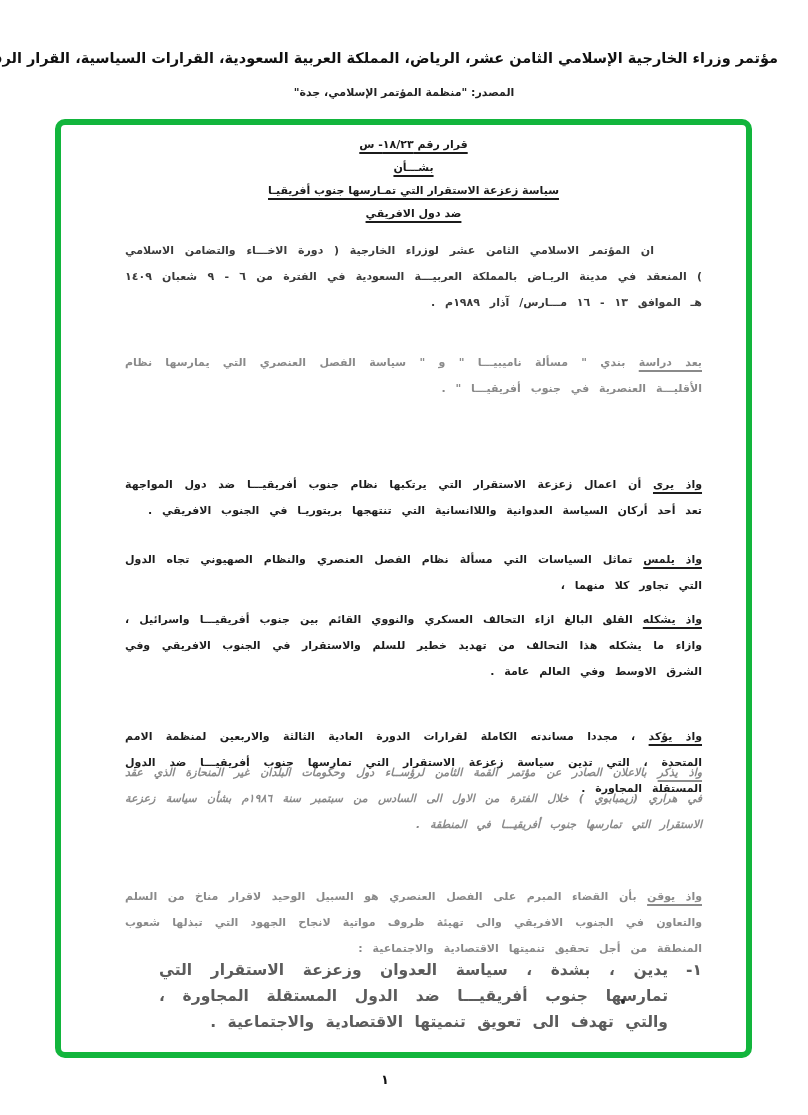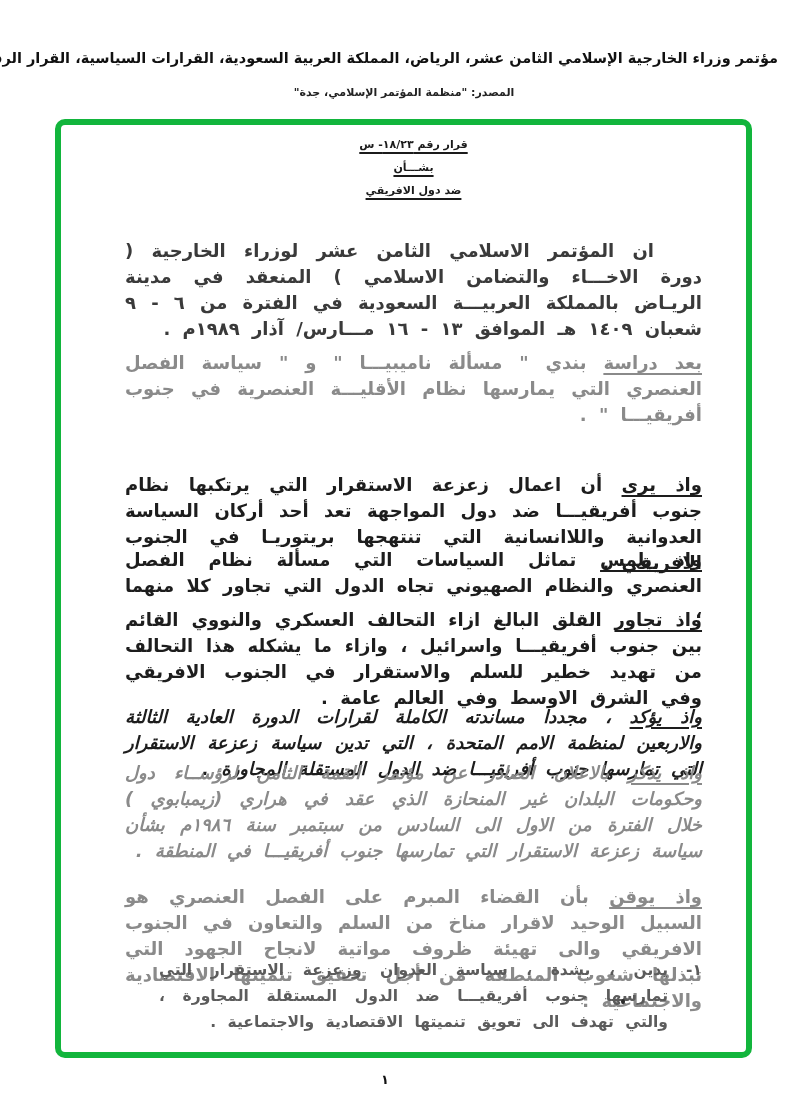--- a/index.html
+++ b/index.html
@@ -34,21 +34,21 @@
   }
   .title-line{
     font-size:11px;font-weight:700;line-height:23px;
     text-decoration:underline;text-underline-offset:4px;
     text-decoration-thickness:1.5px;
   }
   
   .para{
     position:absolute;left:125px;width:577px;margin:0;
     direction:rtl;text-align:justify;
-    font-size:18px;font-weight:700;line-height:26px;
+    font-size:11px;font-weight:700;line-height:26px;
     word-spacing:6px;color:#242424;
   }
   .para .lead{text-decoration:underline;text-underline-offset:4px;text-decoration-thickness:1.5px;}
   .indent{text-indent:48px;}
   .ink-dark{color:#1d1d1d;}
   .ink-med{color:#3a3a3a;}
   .ink-faint{color:#8a8a8a;filter:blur(.4px);}
   .ink-soft{color:#5c5c5c;filter:blur(.25px);}
   
   .op-item{
@@ -71,20 +71,21 @@
 <div class="page">
 
   <div class="hdr-line">مؤتمر وزراء الخارجية الإسلامي الثامن عشر، الرياض، المملكة العربية السعودية، القرارات السياسية، القرار الرقم ١٨/٢٣-س</div>
   <div class="src-line">المصدر:  "منظمة المؤتمر الإسلامي، جدة"</div>
 
   <div class="frame" style="border-color: rgb(18, 181, 60);"></div>
 
   <div class="title-block">
     <div class="title-line">قرار رقم ١٨/٢٣- س</div>
     <div class="title-line">بشـــأن</div>
+    <div class="title-line">سياسة زعزعة الاستقرار التي تمـارسها جنوب أفريقيـا</div>
     <div class="title-line">ضد دول الافريقي</div>
   </div>
 
   <p class="para ink-med indent" style="top:238px;">
     <span>ان المؤتمر الاسلامي الثامن عشر لوزراء الخارجية ( دورة الاخـــاء والتضامن الاسلامي ) المنعقد في مدينة الريـاض بالمملكة العربيـــة السعودية في الفترة من ٦ - ٩ شعبان ١٤٠٩ هـ الموافق ١٣ - ١٦ مـــارس/ آذار ١٩٨٩م .</span>
   </p>
 
   <p class="para ink-faint" style="top:350px;">
     <span class="lead">بعد دراسة</span><span> بندي " مسألة ناميبيـــا " و " سياسة الفصل العنصري التي يمارسها نظام الأقليـــة العنصرية في جنوب أفريقيـــا " .</span>
   </p>
@@ -92,24 +93,24 @@
 
   <p class="para ink-dark" style="top:472px;">
     <span class="lead">واذ يرى</span><span> أن اعمال زعزعة الاستقرار التي يرتكبها نظام جنوب أفريقيـــا ضد دول المواجهة تعد أحد أركان السياسة العدوانية واللاانسانية التي تنتهجها بريتوريـا في الجنوب الافريقي .</span>
   </p>
 
   <p class="para ink-dark" style="top:547px;">
     <span class="lead">واذ يلمس</span><span> تماثل السياسات التي مسألة نظام الفصل العنصري والنظام الصهيوني تجاه الدول التي تجاور كلا منهما ،</span>
   </p>
 
   <p class="para ink-dark" style="top:607px;">
-    <span class="lead">واذ تجاور</span><span> القلق البالغ ازاء التحالف العسكري والنووي القائم بين جنوب أفريقيـــا واسرائيل ، وازاء ما يشكله هذا التحالف من تهديد خطير للسلم والاستقرار في الجنوب الافريقي وفي الشرق الاوسط وفي العالم عامة .</span>
+    <span class="lead">واذ يشكله</span><span> القلق البالغ ازاء التحالف العسكري والنووي القائم بين جنوب أفريقيـــا واسرائيل ، وازاء ما يشكله هذا التحالف من تهديد خطير للسلم والاستقرار في الجنوب الافريقي وفي الشرق الاوسط وفي العالم عامة .</span>
   </p>
 
-  <p class="para ink-dark" style="top:704px;font-style:italic;">
+  <p class="para ink-dark" style="top:724px;">
     <span class="lead">واذ يؤكد</span><span> ، مجددا مساندته الكاملة لقرارات الدورة العادية الثالثة والاربعين لمنظمة الامم المتحدة ، التي تدين سياسة زعزعة الاستقرار التي تمارسها جنوب أفريقيـــا ضد الدول المستقلة المجاورة .</span>
   </p>
 
   <p class="para ink-faint" style="top:760px;font-style:italic;">
     <span class="lead">واذ يذكر</span><span> بالاعلان الصادر عن مؤتمر القمة الثامن لرؤســاء دول وحكومات البلدان غير المنحازة الذي عقد في هراري (زيمبابوي ) خلال الفترة من الاول الى السادس من سبتمبر سنة ١٩٨٦م بشأن سياسة زعزعة الاستقرار التي تمارسها جنوب أفريقيـــا في المنطقة .</span>
   </p>
 
   <p class="para ink-faint" style="top:872px;margin-top:12px;">
     <span class="lead">واذ يوقن</span><span> بأن القضاء المبرم على الفصل العنصري هو السبيل الوحيد لاقرار مناخ من السلم والتعاون في الجنوب الافريقي والى تهيئة ظروف مواتية لانجاح الجهود التي تبذلها شعوب المنطقة من أجل تحقيق تنميتها الاقتصادية والاجتماعية :</span>
   </p>

